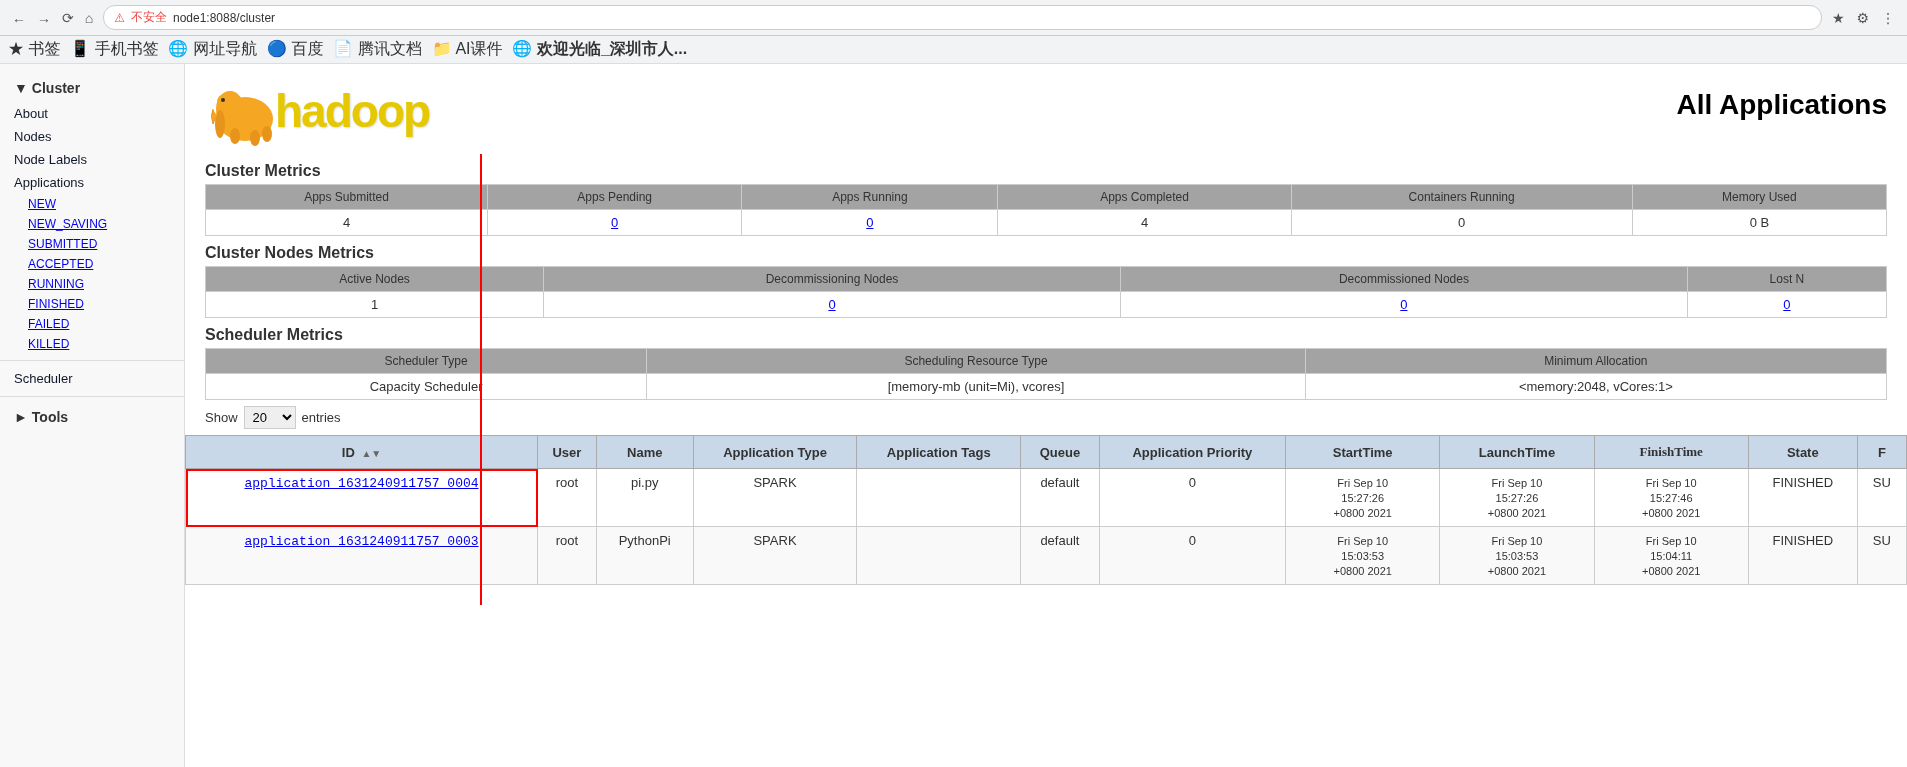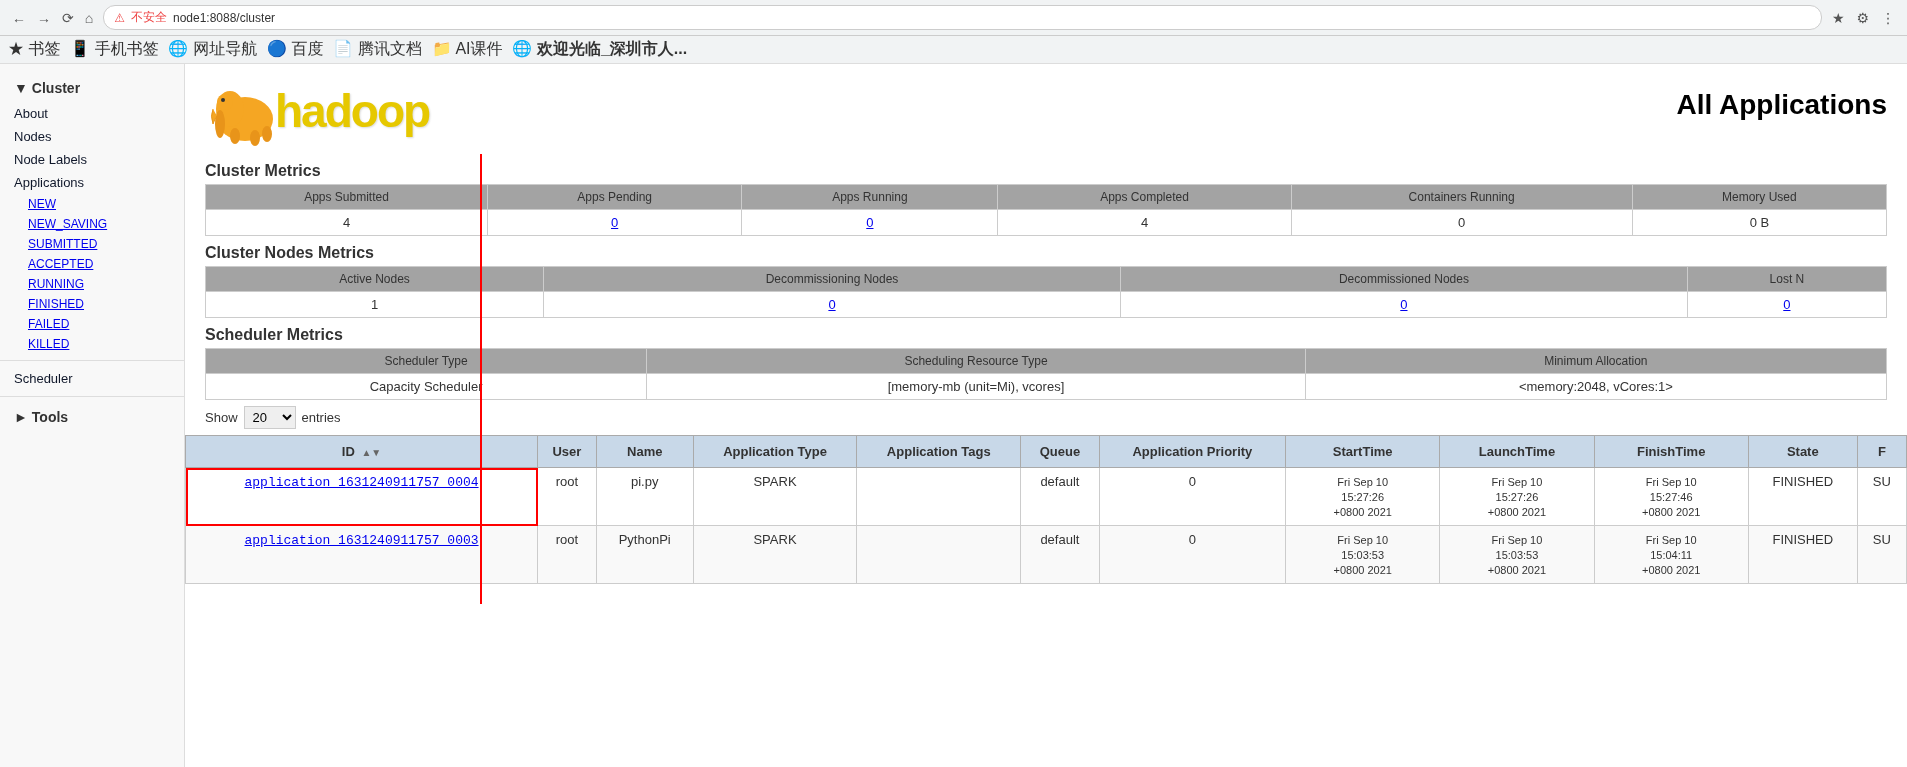--- a/index.html
+++ b/index.html
@@ -300,21 +300,21 @@
               </th>
               <th style="cursor:pointer;">
                 <span>Application Tags</span>
               </th>
               <th style="cursor:pointer;">Queue</th>
               <th style="cursor:pointer;">
                 <span>Application Priority</span>
               </th>
               <th style="cursor:pointer;">StartTime</th>
               <th style="cursor:pointer;">LaunchTime</th>
-              <th style="cursor:pointer;">FinishTime</th>
+              <th style="cursor:pointer;font-family:Liberation Serif, serif;">FinishTime</th>
               <th style="cursor:pointer;margin-top:40px;">State</th>
               <th style="cursor:pointer;">F</th>
             </tr>
           </thead>
           <tbody id="app-table-body">
           <tr>
     <td style="outline: 2px solid red; outline-offset: -2px;">
       <a>application_1631240911757_0004</a>
     </td>
     <td>root</td>

